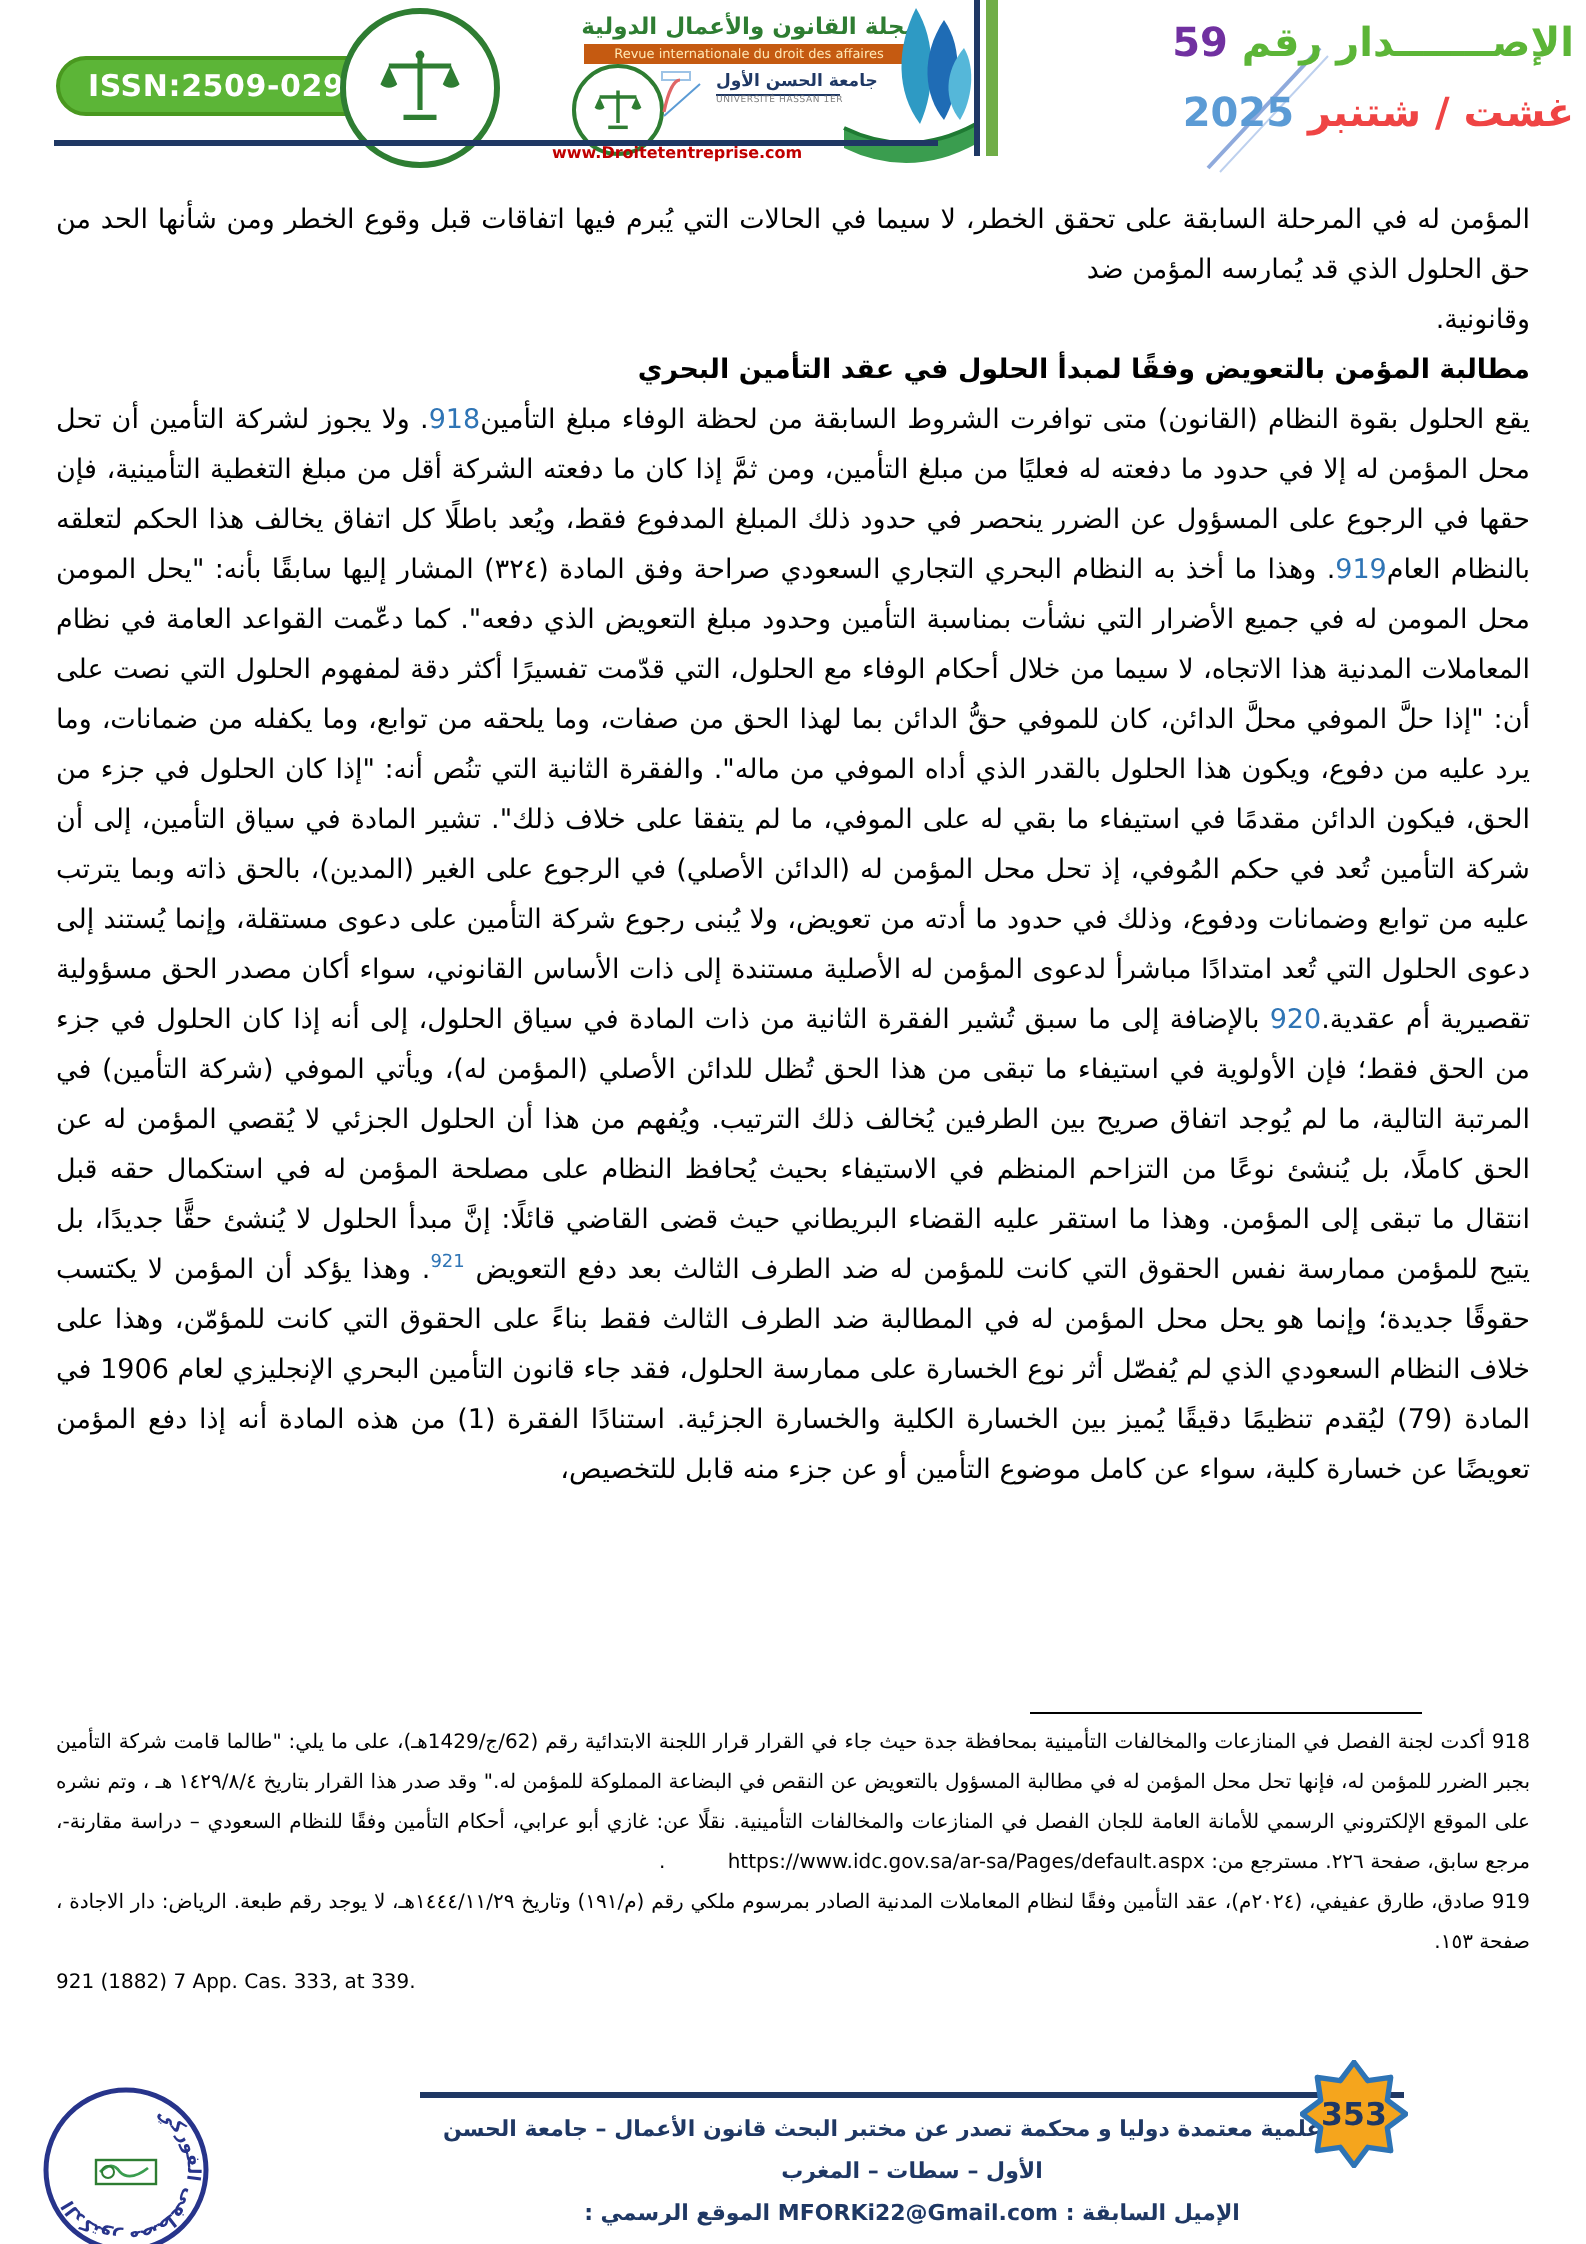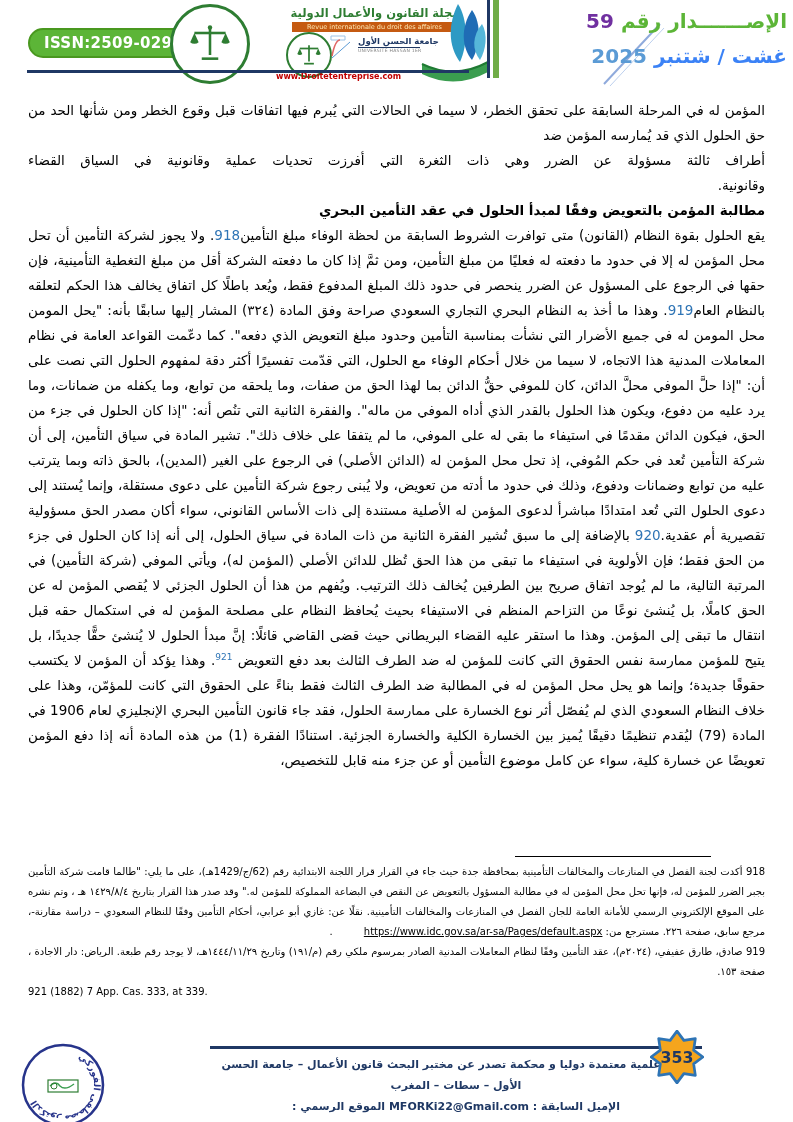--- a/index.html
+++ b/index.html
@@ -25,38 +25,38 @@
   .swoosh{position:absolute;left:158px;top:0px;}
   .bars{position:absolute;top:0;height:78px;}
   .bar-navy{left:487px;width:3px;background:#1f3864;}
   .bar-green{left:493px;width:6px;background:#70ad47;}
   .header-rule{position:absolute;left:27px;top:70px;width:442px;height:3px;background:#1f3864;}
   .issue{position:absolute;left:505px;top:4px;width:282px;direction:rtl;text-align:right;font-weight:bold;}
   .issue .l1{font-size:20px;line-height:34px;}
   .issue .lbl{color:#5cb537;}
   .issue .num{color:#7030a0;}
   .issue .l2{font-size:20px;line-height:36px;}
-  .issue .months{color:#3b82f6;text-align:center;}
+  .issue .months{color:#ef4444;text-align:center;}
   .issue .year{color:#5b9bd5;}
   .slash{position:absolute;left:598px;top:18px;}
   
   .content{position:absolute;top:98px;left:28px;width:737px;height:762px;overflow:hidden;
            direction:rtl;text-align:justify;font-size:13.5px;line-height:25px;color:#000;}
   .content p{margin:0;}
   .jlast{text-align-last:justify;}
   .h{font-weight:bold;}
   .fnref{color:#2e74b5;}
   .sup{vertical-align:super;font-size:9px;line-height:0;}
   
   .footnotes{position:absolute;top:856px;left:28px;width:737px;direction:rtl;
              font-size:10px;line-height:20px;color:#000;text-align:justify;}
   .fnsep{width:196px;border-top:1.5px solid #000;margin:0 54px 5px 0;}
   .fn{margin:0;}
   .fn-ltr{direction:ltr;text-align:left;}
-  .fnlink{color:#000;text-decoration:underline;direction:ltr;unicode-bidi:embed;margin-left:28px;}
+  .fnlink{color:#000;direction:ltr;unicode-bidi:embed;margin-left:28px;}
   
   .footer-box{position:absolute;left:210px;top:1046px;width:492px;border-top:3px solid #1f3864;
               border-bottom:3px solid #1f3864;padding:5px 0 7px;direction:rtl;text-align:center;
               color:#1f3864;font-weight:bold;font-size:11px;line-height:21px;}
   .badge{position:absolute;left:650px;top:1030px;}
   .stamp{position:absolute;left:20px;top:1042px;width:86px;height:86px;}
 </style>
 </head>
 <body>
 
@@ -133,21 +133,20 @@
       </div>
       <div class="l2">
         <span class="months">غشت / شتنبر</span>
         <span class="year">2025</span>
       </div>
     </div>
   </div>
 
   <div class="content">
     <p>المؤمن له في المرحلة السابقة على تحقق الخطر، لا سيما في الحالات التي يُبرم فيها اتفاقات قبل وقوع الخطر ومن شأنها الحد من حق الحلول الذي قد يُمارسه المؤمن ضد</p>
-    <p class="jlast">أطراف ثالثة مسؤولة عن الضرر وهي ذات الثغرة التي أفرزت تحديات عملية وقانونية في السياق القضاء</p>
     <p>وقانونية.</p>
     <p class="h">مطالبة المؤمن بالتعويض وفقًا لمبدأ الحلول في عقد التأمين البحري</p>
     <p>يقع الحلول بقوة النظام (القانون) متى توافرت الشروط السابقة من لحظة الوفاء مبلغ التأمين<span class="fnref">918</span>. ولا يجوز لشركة التأمين أن تحل محل المؤمن له إلا في حدود ما دفعته له فعليًا من مبلغ التأمين، ومن ثمَّ إذا كان ما دفعته الشركة أقل من مبلغ التغطية التأمينية، فإن حقها في الرجوع على المسؤول عن الضرر ينحصر في حدود ذلك المبلغ المدفوع فقط، ويُعد باطلًا كل اتفاق يخالف هذا الحكم لتعلقه بالنظام العام<span class="fnref">919</span>. وهذا ما أخذ به النظام البحري التجاري السعودي صراحة وفق المادة (٣٢٤) المشار إليها سابقًا بأنه: "يحل المومن محل المومن له في جميع الأضرار التي نشأت بمناسبة التأمين وحدود مبلغ التعويض الذي دفعه". كما دعّمت القواعد العامة في نظام المعاملات المدنية هذا الاتجاه، لا سيما من خلال أحكام الوفاء مع الحلول، التي قدّمت تفسيرًا أكثر دقة لمفهوم الحلول التي نصت على أن: "إذا حلَّ الموفي محلَّ الدائن، كان للموفي حقُّ الدائن بما لهذا الحق من صفات، وما يلحقه من توابع، وما يكفله من ضمانات، وما يرد عليه من دفوع، ويكون هذا الحلول بالقدر الذي أداه الموفي من ماله". والفقرة الثانية التي تنُص أنه: "إذا كان الحلول في جزء من الحق، فيكون الدائن مقدمًا في استيفاء ما بقي له على الموفي، ما لم يتفقا على خلاف ذلك". تشير المادة في سياق التأمين، إلى أن شركة التأمين تُعد في حكم المُوفي، إذ تحل محل المؤمن له (الدائن الأصلي) في الرجوع على الغير (المدين)، بالحق ذاته وبما يترتب عليه من توابع وضمانات ودفوع، وذلك في حدود ما أدته من تعويض، ولا يُبنى رجوع شركة التأمين على دعوى مستقلة، وإنما يُستند إلى دعوى الحلول التي تُعد امتدادًا مباشرأ لدعوى المؤمن له الأصلية مستندة إلى ذات الأساس القانوني، سواء أكان مصدر الحق مسؤولية تقصيرية أم عقدية.<span class="fnref">920</span> بالإضافة إلى ما سبق تُشير الفقرة الثانية من ذات المادة في سياق الحلول، إلى أنه إذا كان الحلول في جزء من الحق فقط؛ فإن الأولوية في استيفاء ما تبقى من هذا الحق تُظل للدائن الأصلي (المؤمن له)، ويأتي الموفي (شركة التأمين) في المرتبة التالية، ما لم يُوجد اتفاق صريح بين الطرفين يُخالف ذلك الترتيب. ويُفهم من هذا أن الحلول الجزئي لا يُقصي المؤمن له عن الحق كاملًا، بل يُنشئ نوعًا من التزاحم المنظم في الاستيفاء بحيث يُحافظ النظام على مصلحة المؤمن له في استكمال حقه قبل انتقال ما تبقى إلى المؤمن. وهذا ما استقر عليه القضاء البريطاني حيث قضى القاضي قائلًا: إنَّ مبدأ الحلول لا يُنشئ حقًّا جديدًا، بل يتيح للمؤمن ممارسة نفس الحقوق التي كانت للمؤمن له ضد الطرف الثالث بعد دفع التعويض <span class="fnref sup">921</span>. وهذا يؤكد أن المؤمن لا يكتسب حقوقًا جديدة؛ وإنما هو يحل محل المؤمن له في المطالبة ضد الطرف الثالث فقط بناءً على الحقوق التي كانت للمؤمّن، وهذا على خلاف النظام السعودي الذي لم يُفصّل أثر نوع الخسارة على ممارسة الحلول، فقد جاء قانون التأمين البحري الإنجليزي لعام 1906 في المادة (79) ليُقدم تنظيمًا دقيقًا يُميز بين الخسارة الكلية والخسارة الجزئية. استنادًا الفقرة (1) من هذه المادة أنه إذا دفع المؤمن تعويضًا عن خسارة كلية، سواء عن كامل موضوع التأمين أو عن جزء منه قابل للتخصيص،</p>
   </div>
 
   <div class="footnotes">
     <div class="fnsep"></div>
     <p class="fn"><span>918</span><span> أكدت لجنة الفصل في المنازعات والمخالفات التأمينية بمحافظة جدة حيث جاء في القرار قرار اللجنة الابتدائية رقم (62/ج/1429هـ)، على ما يلي: "طالما قامت شركة التأمين بجبر الضرر للمؤمن له، فإنها تحل محل المؤمن له في مطالبة المسؤول بالتعويض عن النقص في البضاعة المملوكة للمؤمن له." وقد صدر هذا القرار بتاريخ ١٤٢٩/٨/٤ هـ ، وتم نشره على الموقع الإلكتروني الرسمي للأمانة العامة للجان الفصل في المنازعات والمخالفات التأمينية. نقلًا عن: غازي أبو عرابي، أحكام التأمين وفقًا للنظام السعودي – دراسة مقارنة-، مرجع سابق، صفحة ٢٢٦. مسترجع من: <span class="fnlink">https://www.idc.gov.sa/ar-sa/Pages/default.aspx</span> .</span></p>
     <p class="fn"><span>919</span><span> صادق، طارق عفيفي، (٢٠٢٤م)، عقد التأمين وفقًا لنظام المعاملات المدنية الصادر بمرسوم ملكي رقم (م/١٩١) وتاريخ ١٤٤٤/١١/٢٩هـ، لا يوجد رقم طبعة. الرياض: دار الاجادة ، صفحة ١٥٣.</span></p>
     <p class="fn fn-ltr"><span>921</span><span> (1882) 7 App. Cas. 333, at 339.</span></p>

